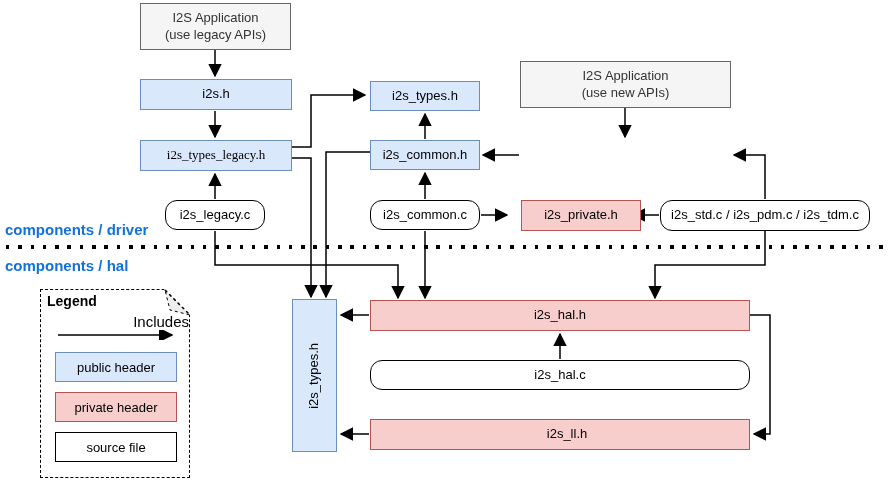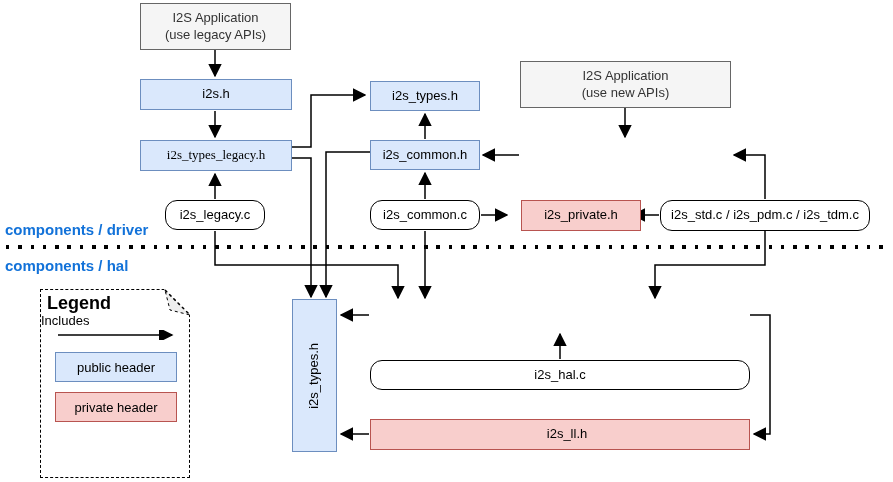--- a/index.html
+++ b/index.html
@@ -19,22 +19,22 @@
   .node.vert span{writing-mode:vertical-rl;transform:rotate(180deg);white-space:nowrap;}
   .section-label{position:absolute;font-size:15px;font-weight:bold;color:#1272d9;white-space:nowrap;}
   .divider{
     position:absolute;left:6px;top:245px;width:880px;height:3.5px;
     background:repeating-linear-gradient(90deg,#000 0 3.5px,transparent 3.5px 12.3px);
   }
   .legend{
     position:absolute;left:40px;top:289px;width:150px;height:189px;box-sizing:border-box;
     border:1.5px dashed #000;background:#fff;
   }
-  .legend-title{position:absolute;left:6px;top:3px;font-size:18px;font-weight:bold;}
-  .legend-includes{position:absolute;left:0;top:23px;width:100%;text-align:left;font-size:13px;}
+  .legend-title{position:absolute;left:6px;top:3px;font-size:14px;font-weight:bold;}
+  .legend-includes{position:absolute;left:0;top:23px;width:100%;text-align:right;font-size:15px;}
   .legend-arrow{position:absolute;left:16px;top:40px;}
   .legend-item{
     position:absolute;left:14px;width:122px;height:30px;box-sizing:border-box;
     display:flex;align-items:center;justify-content:center;font-size:13px;border:1.5px solid #000;
   }
   .legend-item.pub{background:#dae8fc;border-color:#6c8ebf;}
   .legend-item.priv{background:#f8cecc;border-color:#b85450;}
   .legend-item.src{background:#ffffff;border-color:#000000;}
   .fold{position:absolute;top:-1.5px;right:-1.5px;}
 </style>
@@ -106,20 +106,23 @@
     <span>i2s_std.c / i2s_pdm.c / i2s_tdm.c</span>
   </div>
 
   <div class="section-label" style="left:5px;top:221px;">components / driver</div>
   <div class="divider"></div>
   <div class="section-label" style="left:5px;top:257px;">components / hal</div>
 
   <div class="node pub vert" style="left:292px;top:299px;width:45px;height:153px;">
     <span>i2s_types.h</span>
   </div>
+  <div class="node priv" style="left:370px;top:300px;width:380px;height:31px;">
+    <span>i2s_hal.h</span>
+  </div>
   <div class="node src" style="left:370px;top:360px;width:380px;height:30px;">
     <span>i2s_hal.c</span>
   </div>
   <div class="node priv" style="left:370px;top:419px;width:380px;height:31px;padding-left:14px;">
     <span>i2s_ll.h</span>
   </div>
 
   <div class="legend">
     <svg class="fold" width="27" height="27">
       <polygon points="0,0 27,0 27,27" fill="#ffffff"></polygon>
@@ -135,15 +138,18 @@
         </marker>
       </defs>
       <line x1="1" y1="5" x2="115" y2="5" stroke="#000" stroke-width="1.5" marker-end="url(#arr2)"></line>
     </svg>
     <div class="legend-item pub" style="top:62px;">
       <span>public header</span>
     </div>
     <div class="legend-item priv" style="top:102px;">
       <span>private header</span>
     </div>
+    <div class="legend-item src" style="top:142px;">
+      <span>source file</span>
+    </div>
   </div>
 
 </div>
 
 </body></html>

